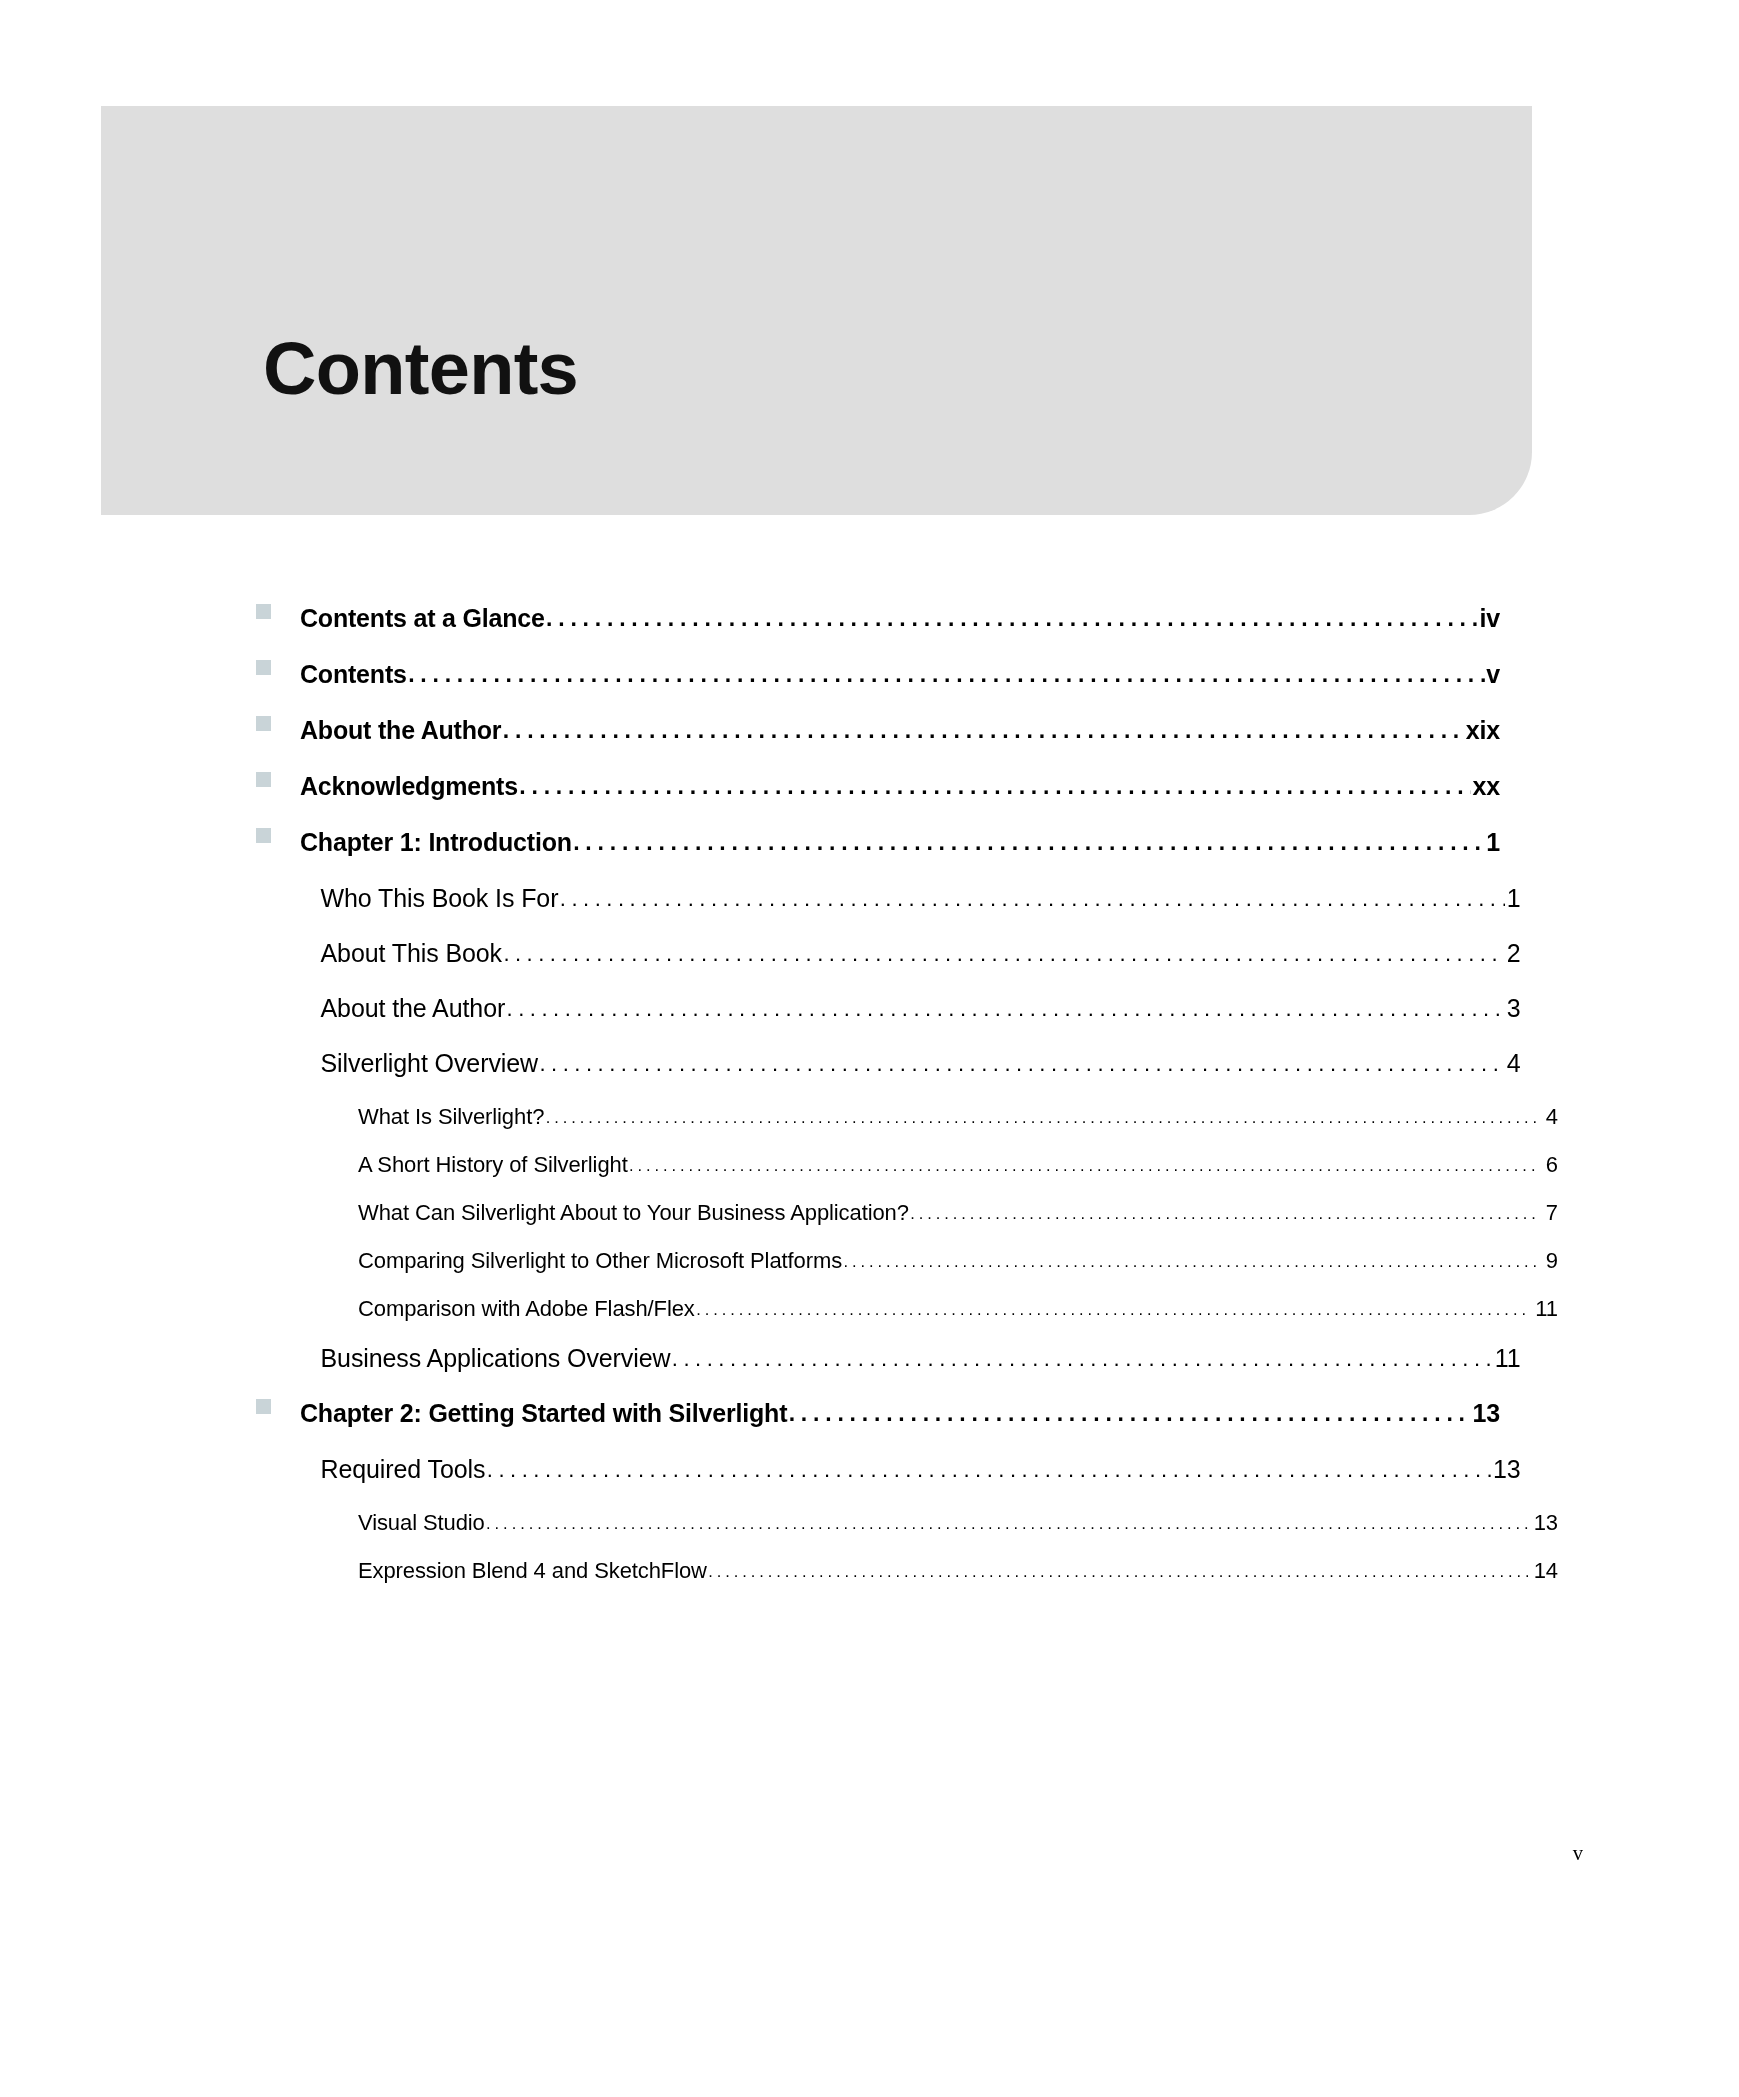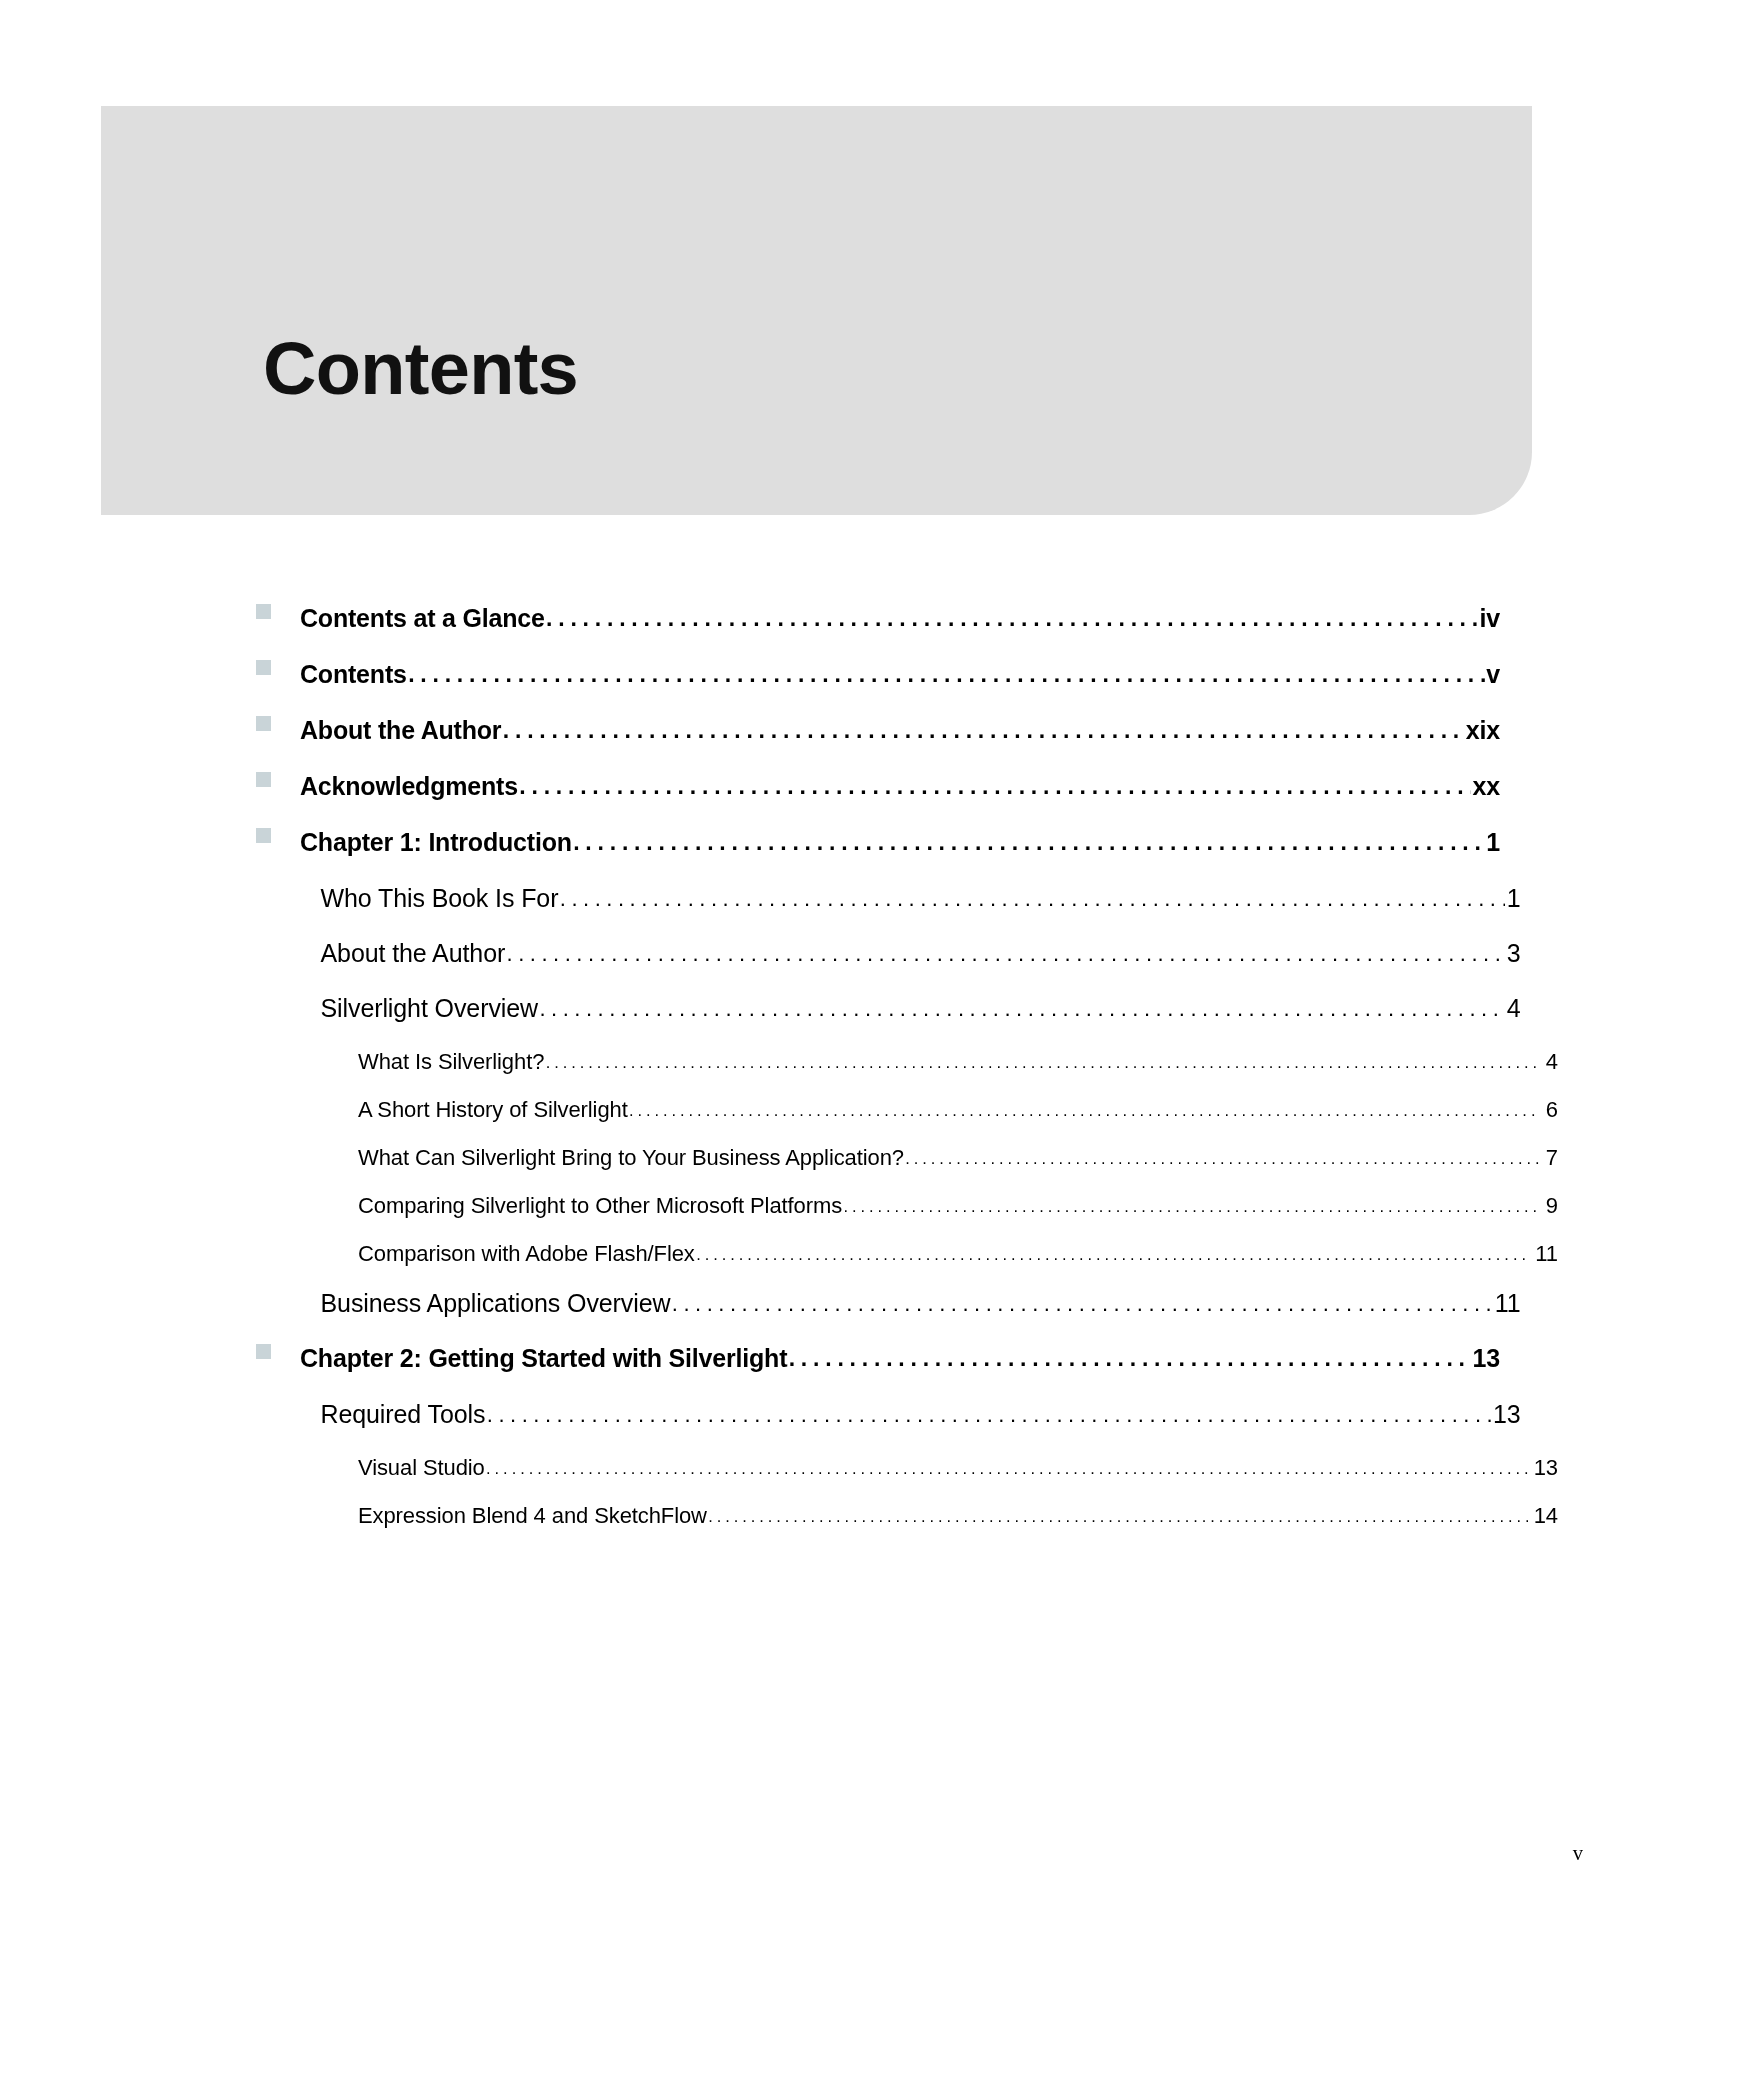--- a/index.html
+++ b/index.html
@@ -159,41 +159,46 @@
       <span class="title">Chapter 1: Introduction</span>
       <span class="dots"></span>
       <span class="page">1</span>
     </div>
     <div class="toc-row lvl1">
       <span class="title">Who This Book Is For</span>
       <span class="dots"></span>
       <span class="page">1</span>
     </div>
     <div class="toc-row lvl1">
+      <span class="title">About This Book</span>
+      <span class="dots"></span>
+      <span class="page">2</span>
+    </div>
+    <div class="toc-row lvl1">
       <span class="title">About the Author</span>
       <span class="dots"></span>
       <span class="page">3</span>
     </div>
     <div class="toc-row lvl1">
       <span class="title">Silverlight Overview</span>
       <span class="dots"></span>
       <span class="page">4</span>
     </div>
     <div class="toc-row lvl2">
       <span class="title">What Is Silverlight?</span>
       <span class="dots"></span>
       <span class="page">4</span>
     </div>
     <div class="toc-row lvl2">
       <span class="title">A Short History of Silverlight</span>
       <span class="dots"></span>
       <span class="page">6</span>
     </div>
     <div class="toc-row lvl2">
-      <span class="title">What Can Silverlight Bring to Your Business Application?</span>
+      <span class="title">What Can Silverlight About to Your Business Application?</span>
       <span class="dots"></span>
       <span class="page">7</span>
     </div>
     <div class="toc-row lvl2">
       <span class="title">Comparing Silverlight to Other Microsoft Platforms</span>
       <span class="dots"></span>
       <span class="page">9</span>
     </div>
     <div class="toc-row lvl2">
       <span class="title">Comparison with Adobe Flash/Flex</span>

